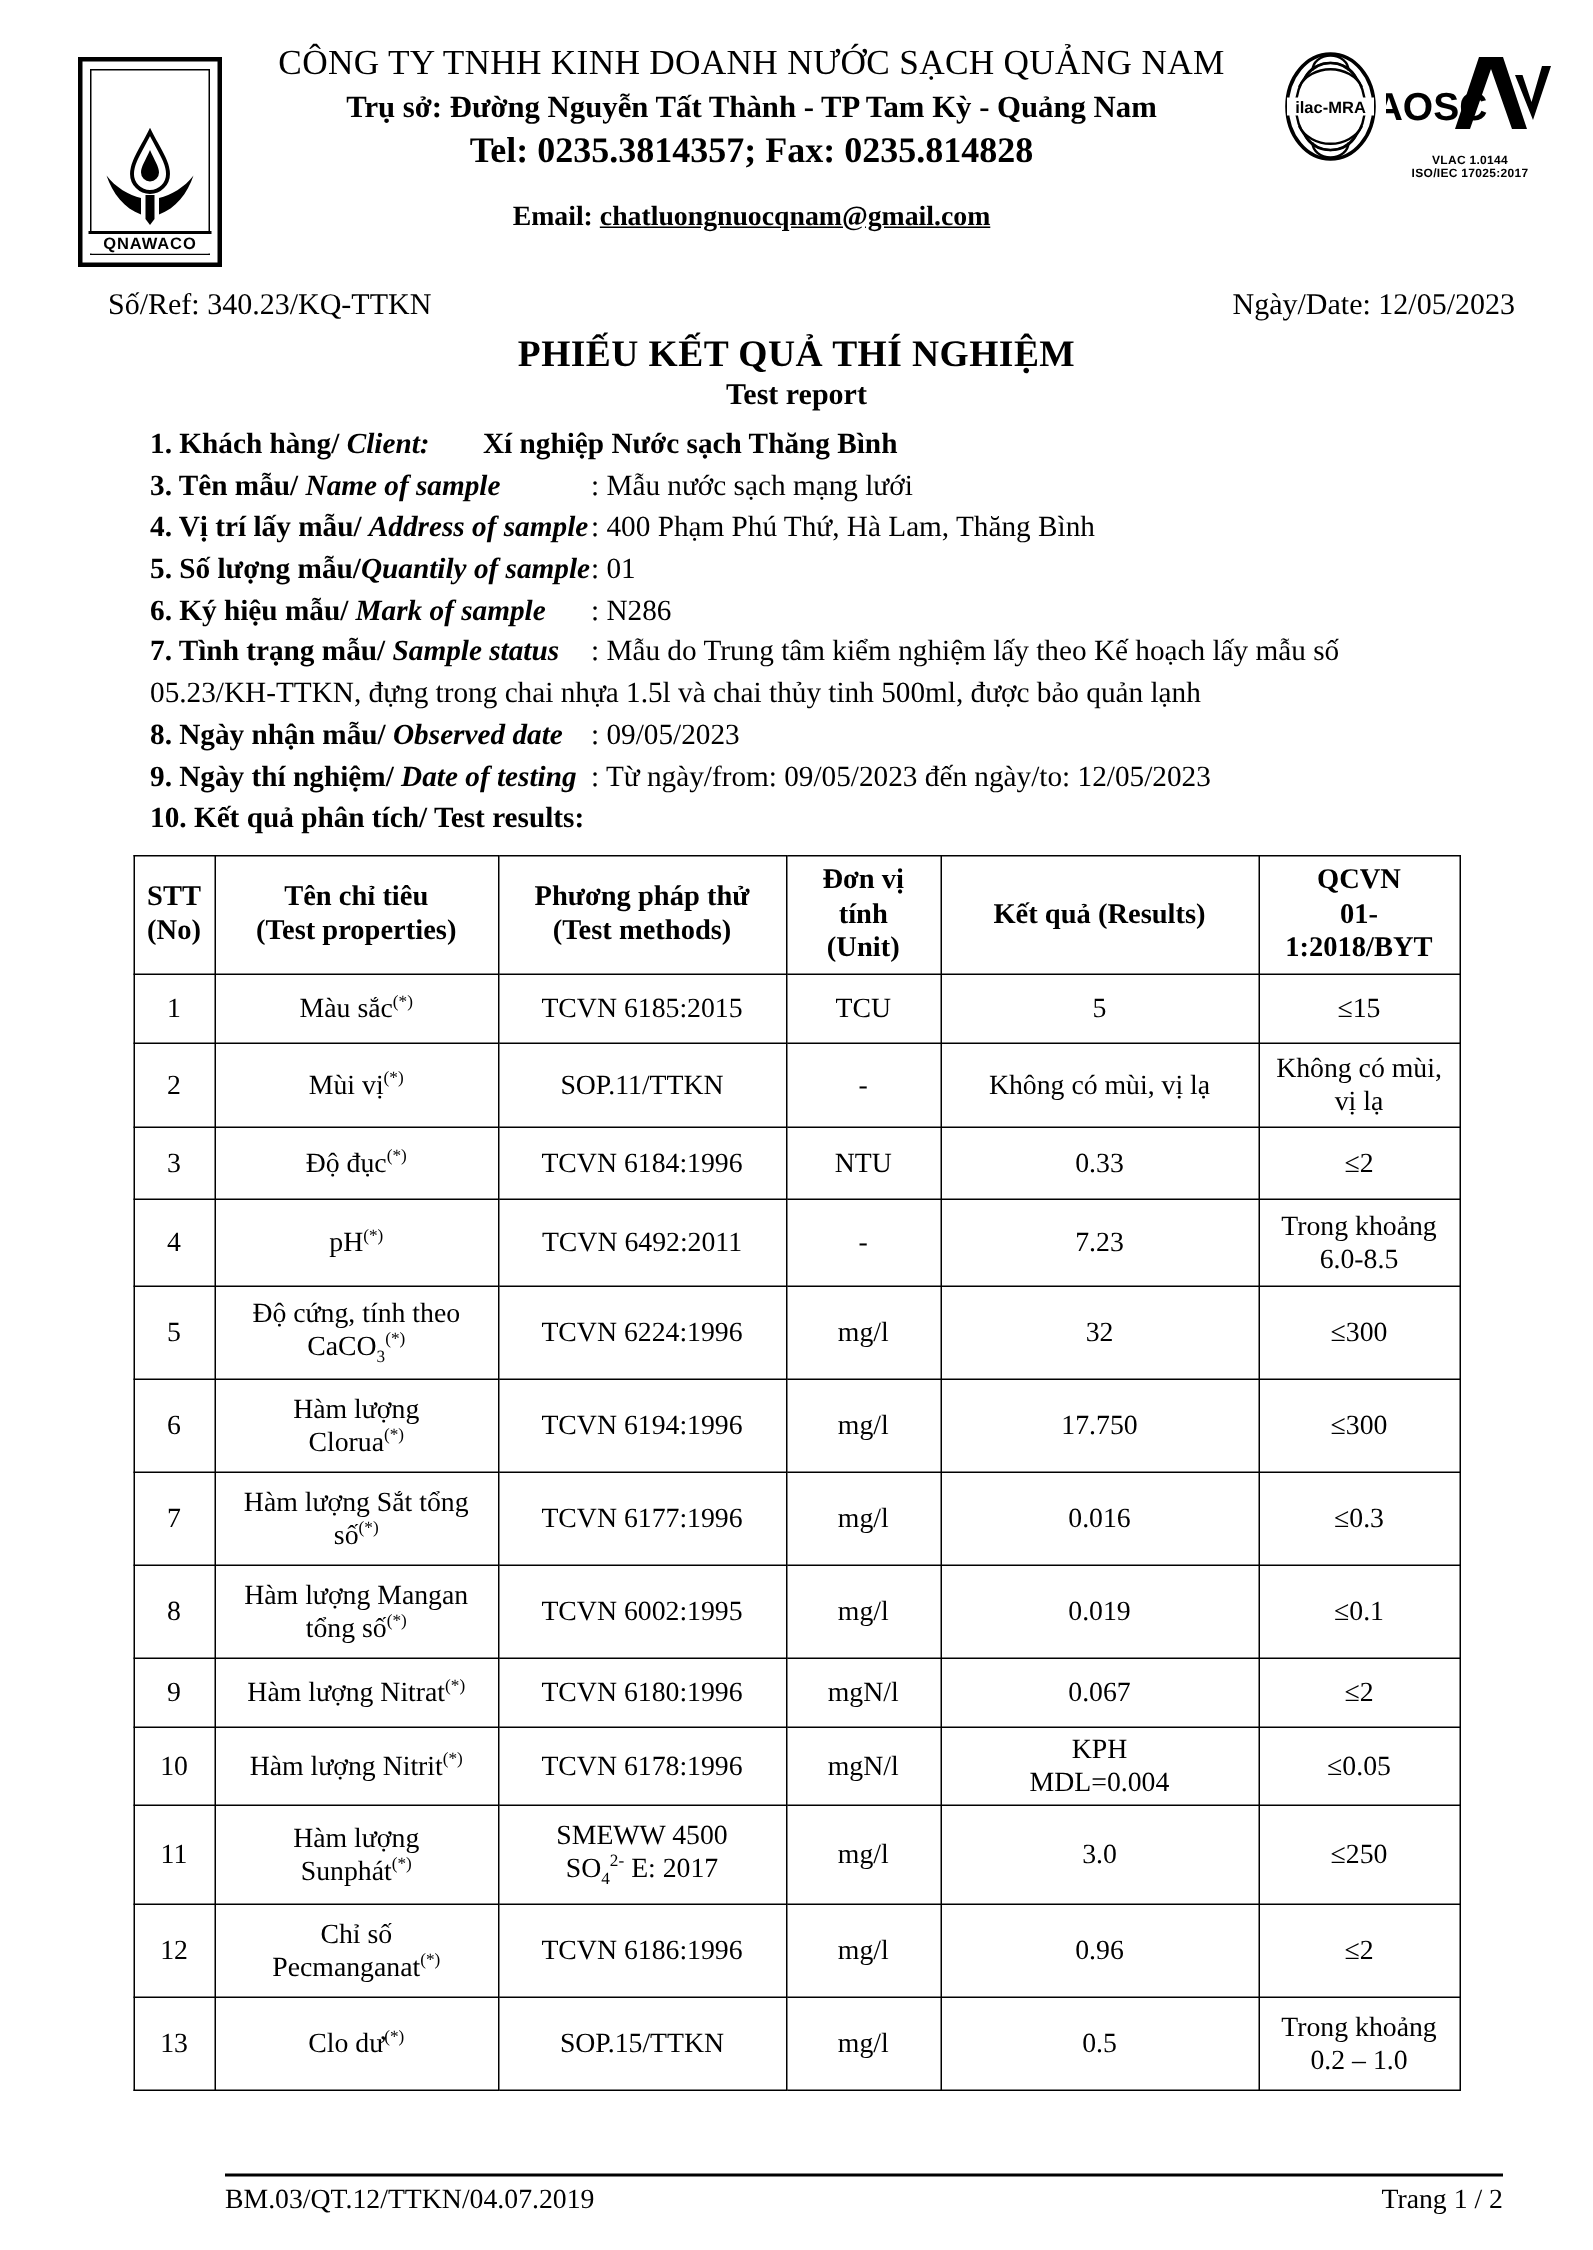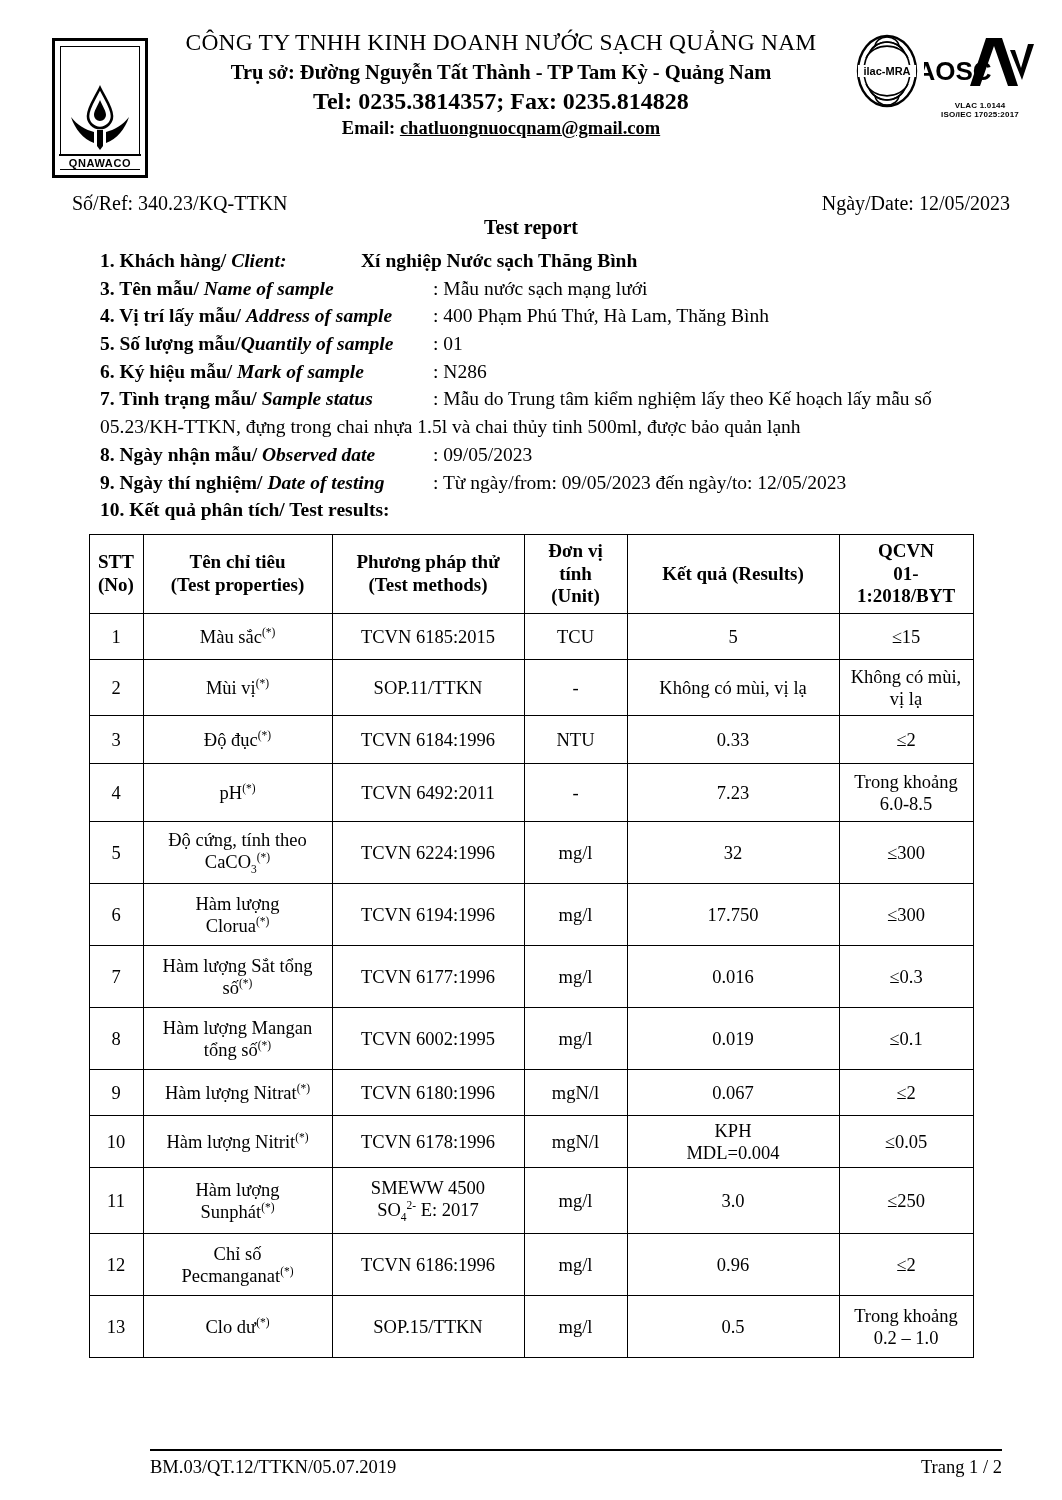--- a/index.html
+++ b/index.html
@@ -25,40 +25,40 @@
     font-family:"Liberation Sans",sans-serif;font-weight:bold;font-size:11px;
     letter-spacing:0.6px;border-top:2px solid #000;width:100%;text-align:center;
     padding-top:1px;margin-bottom:2px;position:relative;z-index:2;background:#fff;
   }
 
   .header-center{flex:1;text-align:center;line-height:1.22;padding:0 6px;}
   .h-line1{font-size:23.5px;letter-spacing:.2px;}
   .h-line2{font-size:23.5px;font-weight:bold;letter-spacing:.2px;margin-top:1px;}
   .h-line3{font-size:20.5px;font-weight:bold;margin-top:3px;}
   .h-line4{font-size:24px;font-weight:bold;margin-top:2px;}
-  .h-line5{font-size:18.5px;font-weight:bold;margin-top:1px;}
+  .h-line5{font-size:18.5px;font-weight:bold;margin-top:18px;}
   .h-line5 .mail{text-decoration:underline;font-weight:bold;}
 
   .logo-right{width:190px;flex:0 0 190px;display:flex;align-items:flex-start;justify-content:flex-end;gap:6px;padding-top:6px;}
   .ilac{width:62px;height:74px;flex:0 0 62px;}
   .aosc-wrap{width:112px;text-align:center;}
   .aosc-mark{width:112px;height:62px;}
   .aosc-t1{font-family:"Liberation Sans",sans-serif;font-weight:bold;font-size:8px;letter-spacing:.2px;margin-top:1px;}
   .aosc-t2{font-family:"Liberation Sans",sans-serif;font-weight:bold;font-size:8px;letter-spacing:.2px;}
 
   
   .refrow{display:flex;justify-content:space-between;padding:14px 52px 0 72px;font-size:20px;}
 
   
   .title{text-align:center;font-size:25px;font-weight:bold;margin-top:8px;letter-spacing:.3px;}
   .subtitle{text-align:center;font-size:20px;font-weight:bold;margin-top:1px;}
 
   
   .fields{padding:8px 40px 0 100px;font-size:19.5px;line-height:1.42;}
-  .field{display:flex;align-items:baseline;white-space:nowrap;gap:39px;}
+  .field{display:flex;align-items:baseline;white-space:nowrap;}
   .f-label{font-weight:bold;}
   .f-label i{font-style:italic;font-weight:bold;}
   .f-value{font-weight:normal;}
   .f-lab-w1{display:inline-block;min-width:222px;}
   .f-lab-w2{display:inline-block;min-width:222px;}
   .f-lab-w3{display:inline-block;min-width:294px;}
   .f-lab-w4{display:inline-block;min-width:294px;}
   .f-lab-w5{display:inline-block;min-width:294px;}
   .cont{padding-left:0;white-space:nowrap;}
 
@@ -137,20 +137,21 @@
         <div class="aosc-t2">ISO/IEC 17025:2017</div>
       </div>
     </div>
   </div>
 
   <div class="refrow">
     <div>Số/Ref: 340.23/KQ-TTKN</div>
     <div>Ngày/Date: 12/05/2023</div>
   </div>
 
+  <div class="title">PHIẾU KẾT QUẢ THÍ NGHIỆM</div>
   <div class="subtitle">Test report</div>
 
   <div class="fields">
 
     <div class="field">
       <span class="f-label f-lab-w1"><span>1.</span>
         <span>Khách hàng/ </span><i>Client:</i></span>
       <span class="f-value"><b><span>Xí nghiệp Nước sạch Thăng Bình</span></b></span>
     </div>
 
@@ -359,18 +360,18 @@
           <td>0.5</td>
           <td>Trong khoảng<br>0.2 – 1.0</td>
         </tr>
       </tbody>
     </table>
   </div>
 
   <div class="footer">
     <div class="footrule"></div>
     <div class="footrow">
-      <div>BM.03/QT.12/TTKN/05.07.2019</div>
+      <div>BM.03/QT.12/TTKN/04.07.2019</div>
       <div>Trang 1 / 2</div>
     </div>
   </div>
 
 </div>
 
 </body></html>

